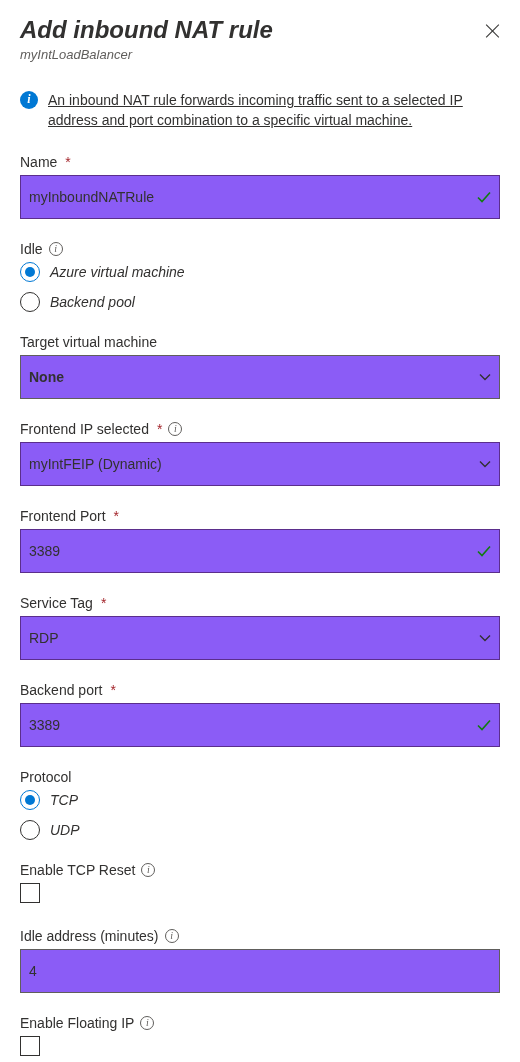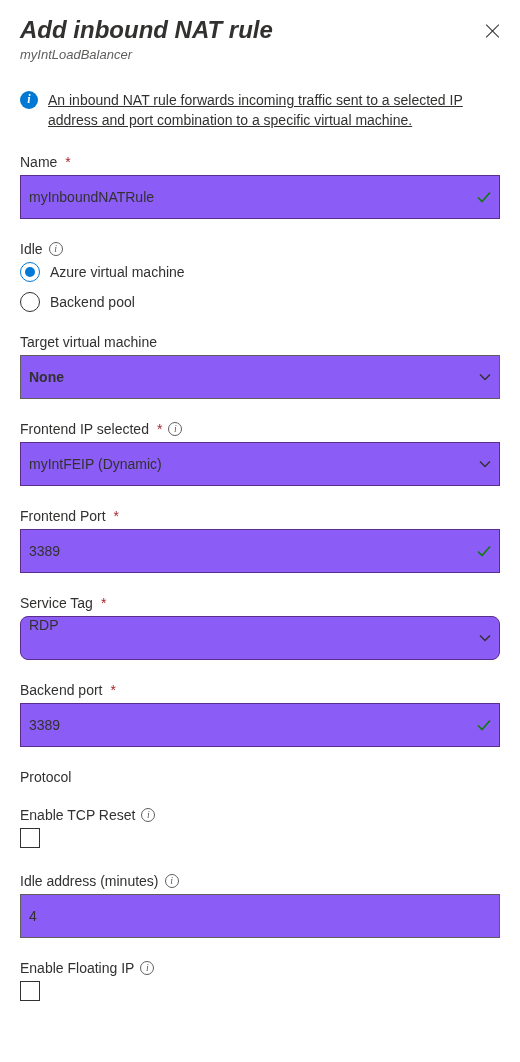--- a/index.html
+++ b/index.html
@@ -57,21 +57,21 @@
     }
     .check svg { display: block; }
     .select { cursor: pointer; appearance: none; }
     .chevron {
       position: absolute; right: 8px; top: 50%; transform: translateY(-50%);
       pointer-events: none;
     }
     .chevron svg { display: block; }
     .bold-val { font-weight: 700; }
 
-    .radio-group { margin-top: 4px; }
+    .radio-group { margin-top: 4px; font-style: italic; }
     .radio-row { display: flex; align-items: center; gap: 10px; margin-bottom: 10px; cursor: pointer; }
     .radio {
       width: 20px; height: 20px; border: 1px solid #323130; border-radius: 50%;
       display: flex; align-items: center; justify-content: center;
       flex-shrink: 0;
     }
     .radio.selected { border-color: #0078d4; }
     .radio.selected::after {
       content: ''; width: 10px; height: 10px; border-radius: 50%; background: #0078d4;
     }
@@ -176,21 +176,21 @@
     </span>
   </div>
 </div>
 
 <div class="field">
   <div class="label">
     <span>Service Tag</span>
       <span class="req">*</span>
   </div>
   <div class="input-wrap">
-    <div class="select validated" style="display:flex;border-radius:8px;">
+    <div class="select validated" style="display:flex;align-items:center;">
       <span>RDP</span>
     </div>
     <span class="chevron">
       <svg width="14" height="14" viewBox="0 0 14 14">
           <path d="M2 4.5 L7 9.5 L12 4.5" stroke="#323130" stroke-width="1.4" fill="none"></path>
         </svg>
     </span>
   </div>
 </div>
 
@@ -206,20 +206,30 @@
           <path d="M2 8.5 L6 12.5 L14 3.5" stroke="#107c10" stroke-width="1.6" fill="none"></path>
         </svg>
     </span>
   </div>
 </div>
 
 <div class="field">
   <div class="label">
     <span>Protocol</span>
   </div>
+  <div class="radio-group">
+    <div class="radio-row">
+      <span class="radio selected"></span>
+      <span class="radio-label">TCP</span>
+    </div>
+    <div class="radio-row">
+      <span class="radio"></span>
+      <span class="radio-label">UDP</span>
+    </div>
+  </div>
 </div>
 
 <div class="field">
   <div class="label">
     <span>Enable TCP Reset</span>
     <span class="help">i</span>
   </div>
   <span class="checkbox"></span>
 </div>
 

